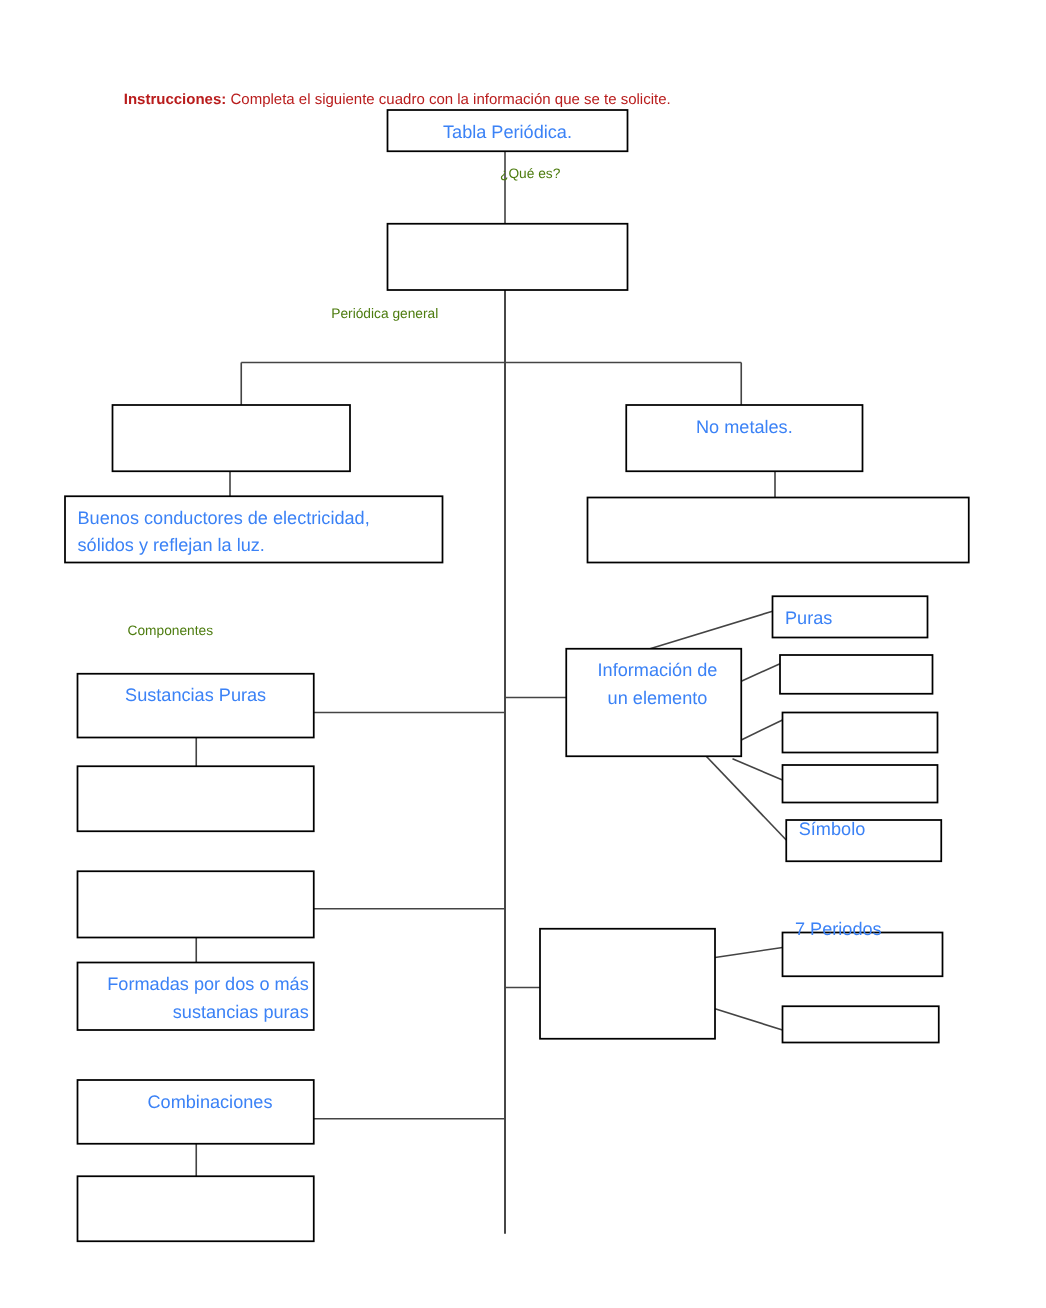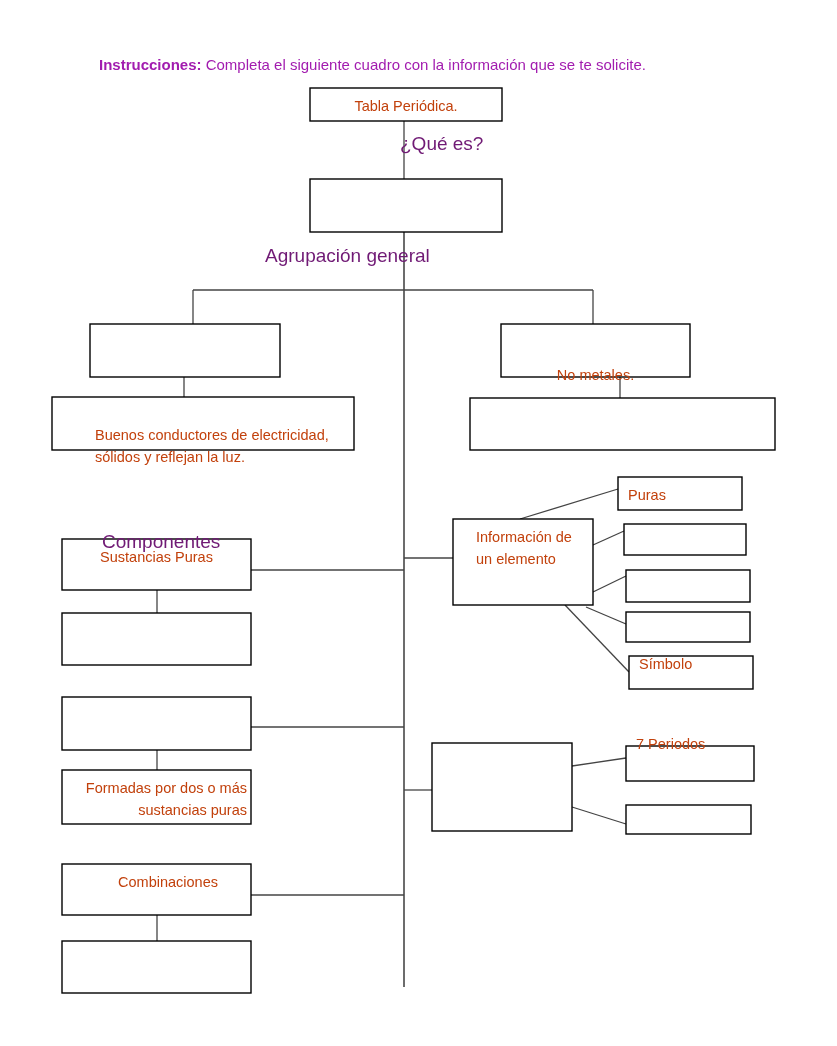--- a/index.html
+++ b/index.html
@@ -15,25 +15,25 @@
   #page {
     position: relative;
     width: 837px;
     height: 1046px;
     background: #ffffff;
     overflow: hidden;
   }
   .instructions {
     position: absolute;
     left: 99px;
-    top: 56px;
-    font-size: 15px;
+    top: 72px;
+    font-size: 12px;
     line-height: 1.25;
     white-space: nowrap;
-    color: #a21caf;
+    color: #b91c1c;
   }
   .instructions .lead {
     font-weight: bold;
   }
   svg.diagram {
     position: absolute;
     left: 0;
     top: 0;
     width: 837px;
     height: 1046px;
@@ -50,34 +50,34 @@
   }
   .spine {
     stroke: #3b3b3b;
     stroke-width: 1.5;
     fill: none;
   }
   .node-label {
     position: absolute;
     font-size: 14.5px;
     line-height: 1.55;
-    color: #c2410c;
+    color: #3b82f6;
     white-space: pre-line;
     pointer-events: none;
   }
   .node-label.center {
     text-align: center;
   }
   .node-label.left {
     text-align: left;
   }
   .free-label {
     position: absolute;
-    font-size: 19px;
-    color: #701a75;
+    font-size: 11px;
+    color: #4d7c0f;
     white-space: nowrap;
   }
 </style>
 </head>
 <body>
 
 <div id="page">
 
   <div class="instructions">
     <span class="lead">Instrucciones:</span><span> Completa el siguiente cuadro con la información que se te solicite.</span>
@@ -130,40 +130,40 @@
         <rect x="432" y="743" width="140" height="88" class="node-rect"></rect>
         <rect x="626" y="746" width="128" height="35" class="node-rect"></rect>
         <rect x="626" y="805" width="125" height="29" class="node-rect"></rect>
       </g>
   </svg>
 
   <div id="label-layer">
       <div class="node-label center" style="left: 310px; width: 192px; top: 95px;">Tabla Periódica.</div>
       <div class="node-label center" style="left: 310px; width: 192px; top: 186px;"></div>
       <div class="node-label center" style="left: 90px; width: 190px; top: 331px;"></div>
-      <div class="node-label center" style="left: 501px; width: 189px; top: 331px; margin-top: 33px;">No metales.</div>
-      <div class="node-label left" style="left: 62px; width: 288px; top: 424px; margin-left: 33px;">Buenos conductores  de electricidad,
+      <div class="node-label center" style="left: 501px; width: 189px; top: 331px;">No metales.</div>
+      <div class="node-label left" style="left: 62px; width: 288px; top: 404px;">Buenos conductores  de electricidad,
 sólidos y reflejan la luz.</div>
       <div class="node-label left" style="left: 480px; width: 291px; top: 405px;"></div>
       <div class="node-label center" style="left: 62px; width: 189px; top: 546px;">Sustancias Puras</div>
       <div class="node-label center" style="left: 62px; width: 189px; top: 620px;"></div>
       <div class="node-label center" style="left: 62px; width: 189px; top: 704px;"></div>
       <div class="node-label left" style="left: 72px; width: 175px; top: 777px; text-align: right;">Formadas por dos o más
 sustancias puras</div>
       <div class="node-label center" style="left: 62px; width: 212px; top: 871px;">Combinaciones</div>
       <div class="node-label center" style="left: 62px; width: 189px; top: 948px;"></div>
-      <div class="node-label left" style="left: 476px; width: 126px; top: 526px;">Información de
+      <div class="node-label left" style="left: 463px; width: 126px; top: 526px; text-align: center;">Información de
 un elemento</div>
       <div class="node-label left" style="left: 628px; width: 110px; top: 484px;">Puras</div>
       <div class="node-label left" style="left: 634px; width: 108px; top: 531px;"></div>
       <div class="node-label left" style="left: 636px; width: 110px; top: 577px;"></div>
       <div class="node-label left" style="left: 636px; width: 110px; top: 619px;"></div>
       <div class="node-label left" style="left: 639px; width: 110px; top: 653px;">Símbolo</div>
       <div class="node-label center" style="left: 432px; width: 140px; top: 750px;"></div>
       <div class="node-label left" style="left: 636px; width: 114px; top: 733px;">7 Periodos</div>
       <div class="node-label left" style="left: 636px; width: 111px; top: 812px;"></div>
     </div>
 
   <div class="free-label" style="left:400px; top:133px;">¿Qué es?</div>
-  <div class="free-label" style="left:265px; top:245px;">Agrupación general</div>
-  <div class="free-label" style="left:102px; top:531px;">Componentes</div>
+  <div class="free-label" style="left:265px; top:245px;">Periódica general</div>
+  <div class="free-label" style="left:102px; top:499px;">Componentes</div>
 
 </div>
 
 </body></html>

